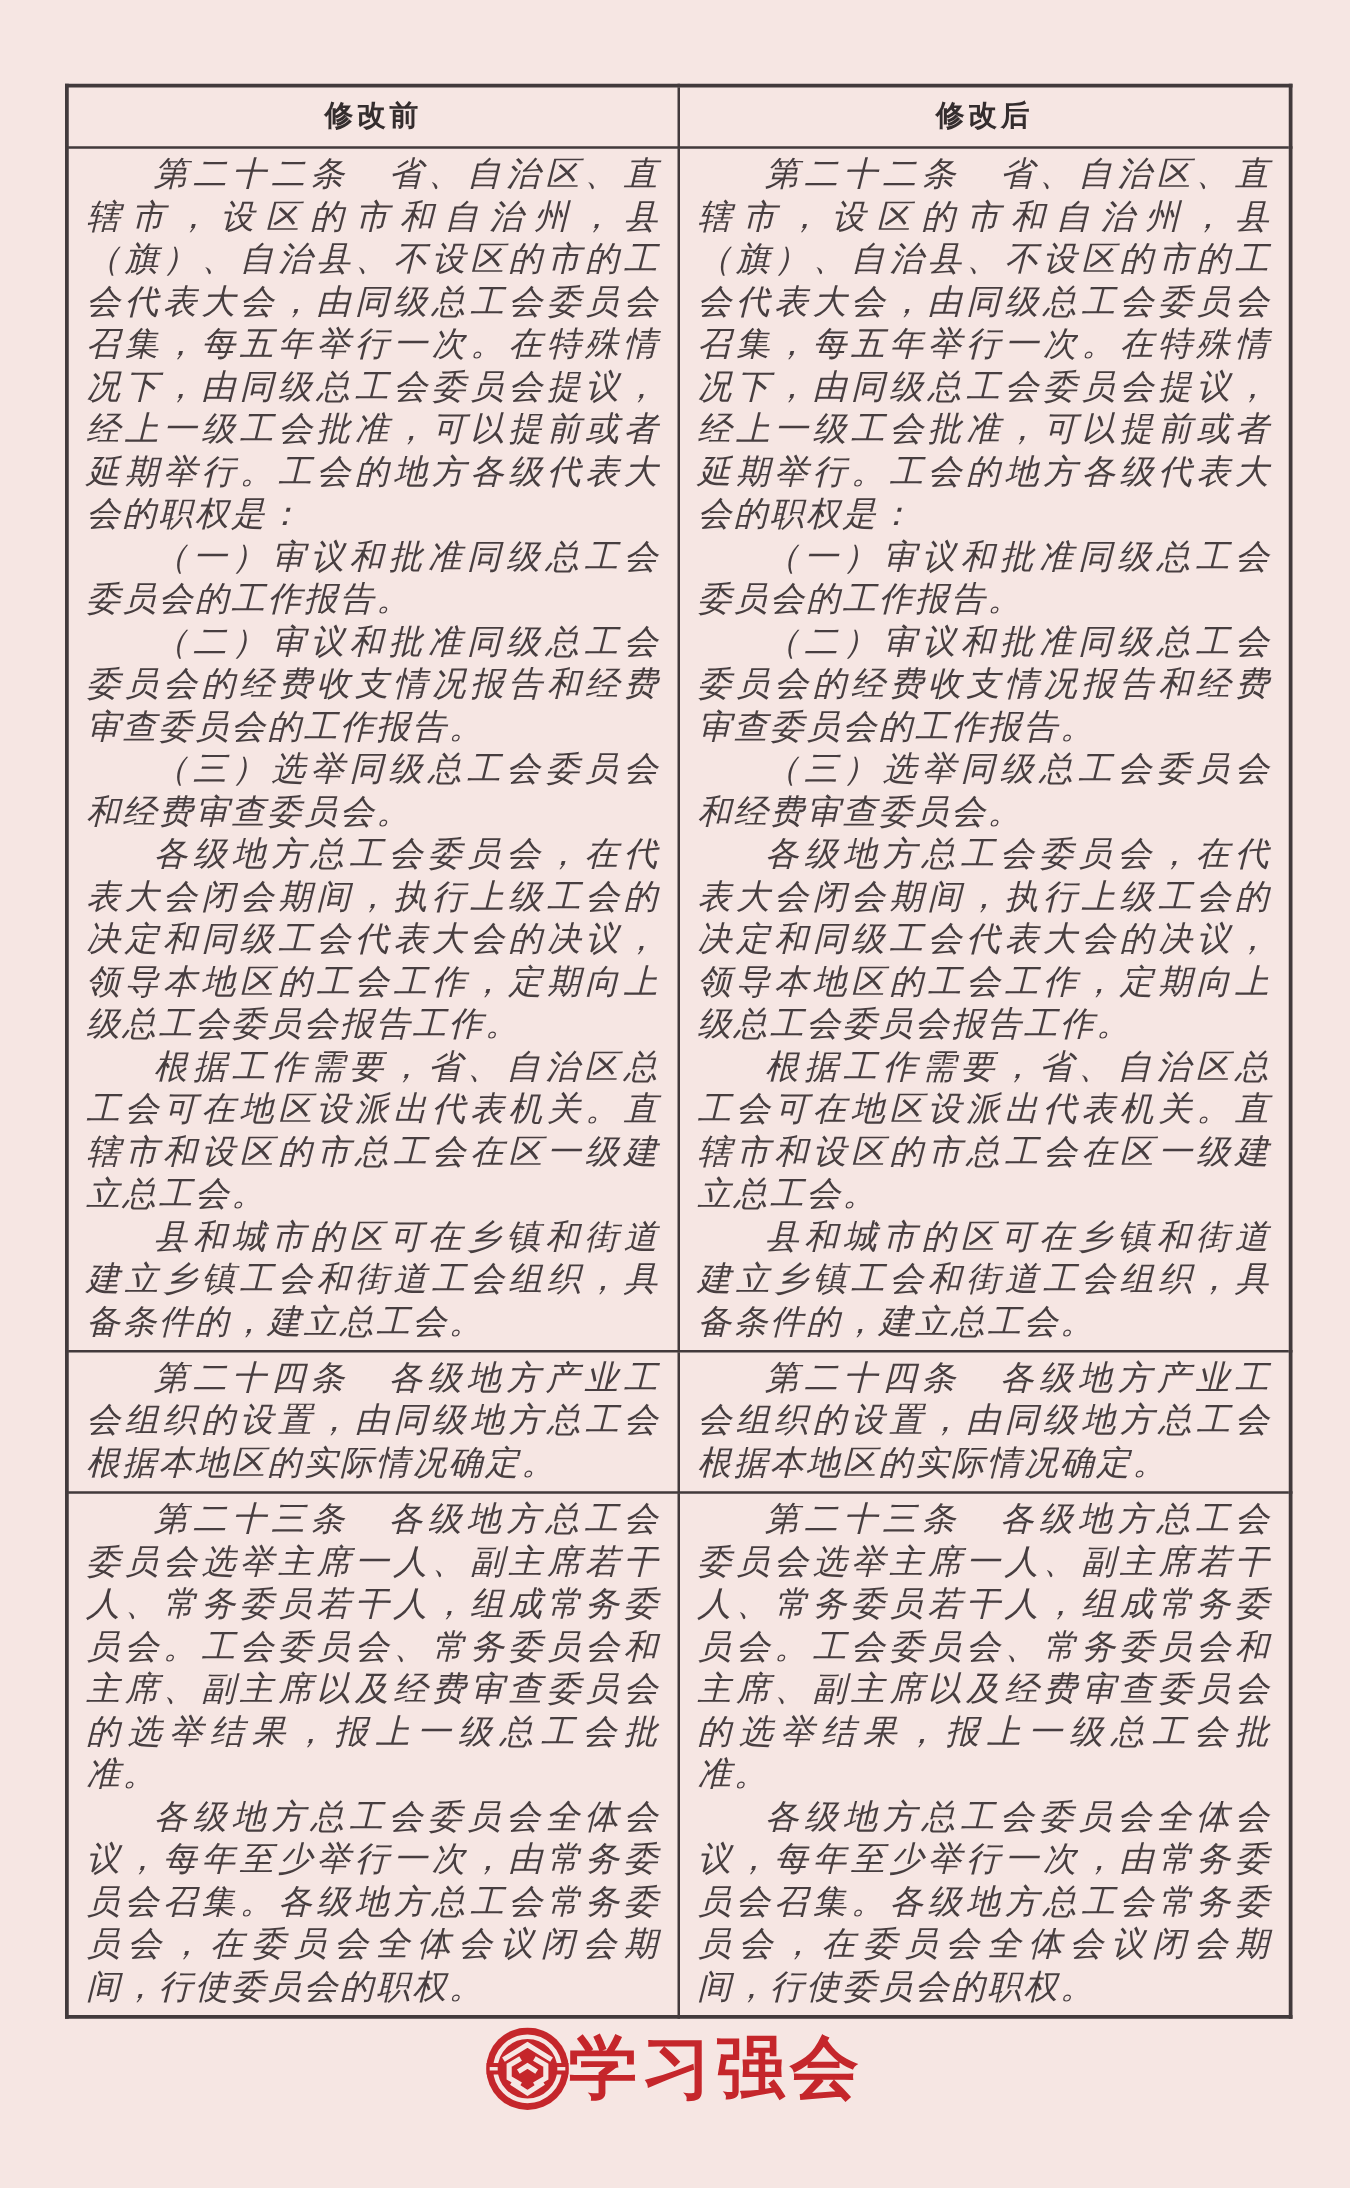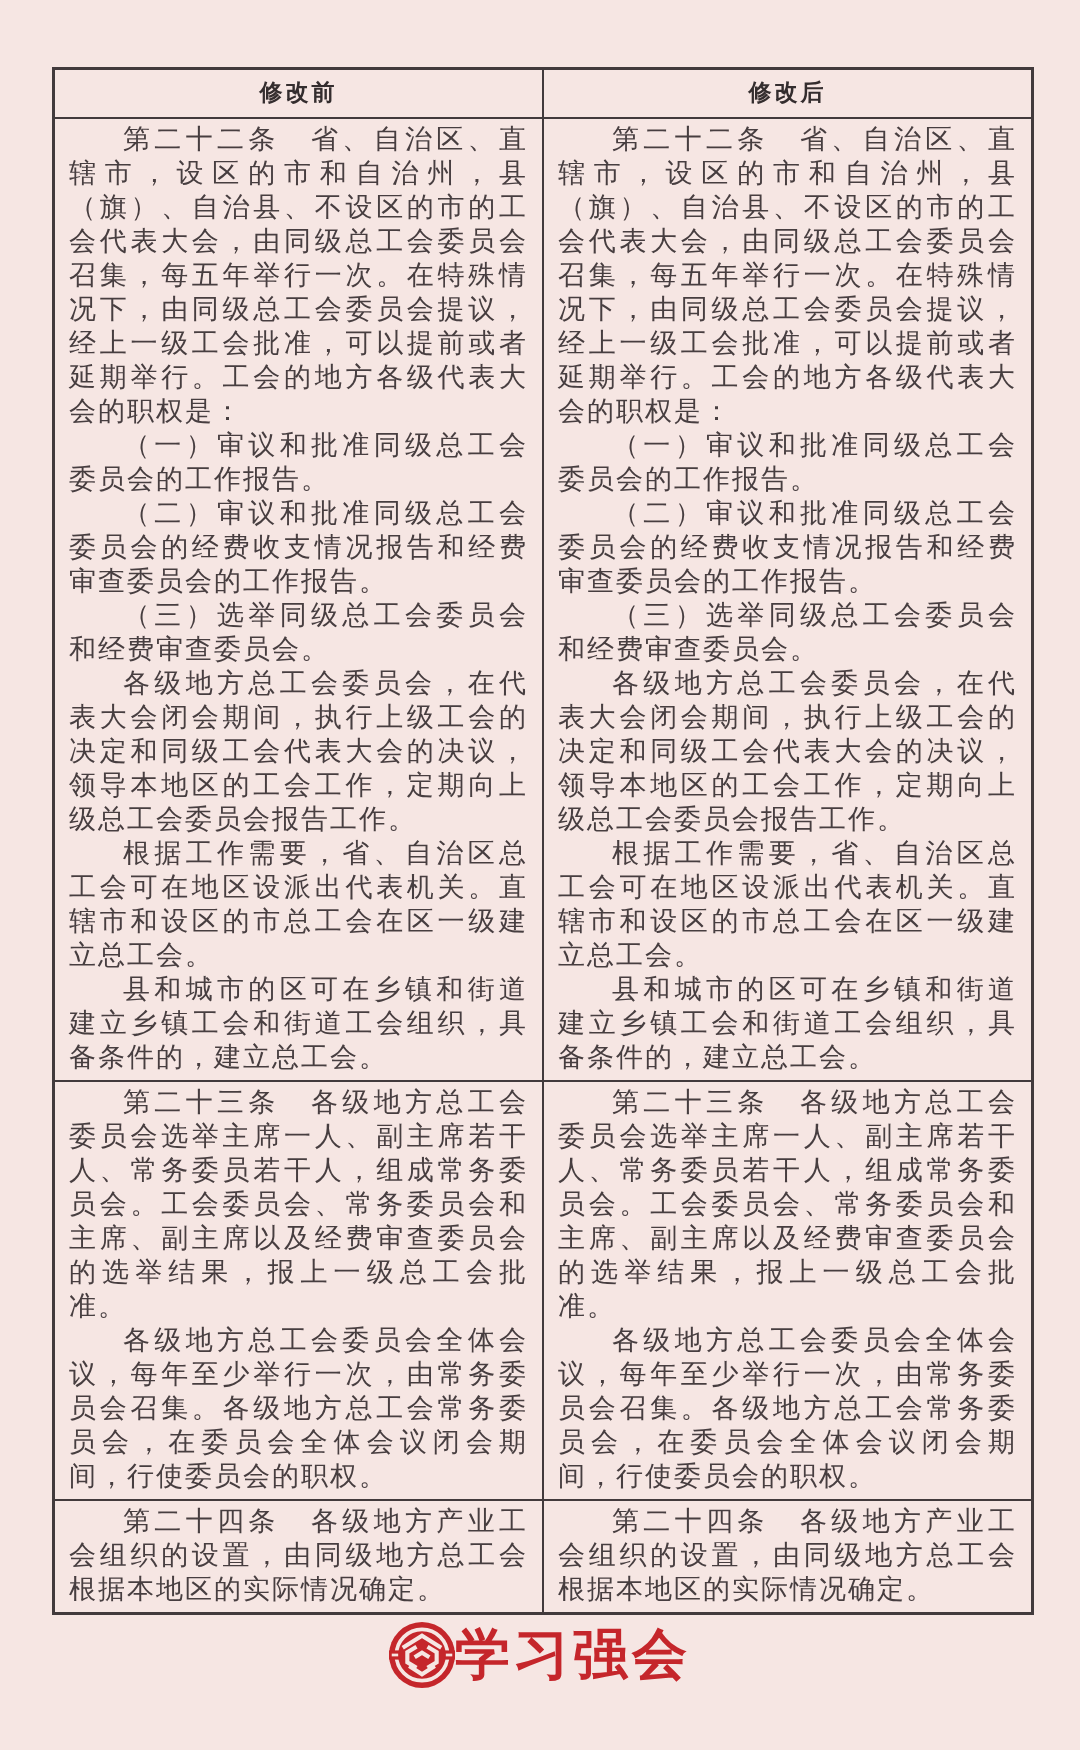--- a/index.html
+++ b/index.html
@@ -34,20 +34,21 @@
     font-weight: bold;
     font-size: 23px;
     letter-spacing: 3px;
     color: #342d2e;
     padding: 7px 0 9px 0;
     text-align: center;
   }
   td.cell {
     vertical-align: top;
     padding: 3px 14px 6px 14px;
+    font-style: italic;
   }
   td.cell p {
     margin: 0;
     text-indent: 2em;
     font-size: 27px;
     line-height: 34px;
     letter-spacing: 2px;
     color: var(--text, #473e40);
     text-align: justify;
     text-justify: inter-character;
@@ -107,34 +108,34 @@
           <p>（一）审议和批准同级总工会委员会的工作报告。</p>
           <p>（二）审议和批准同级总工会委员会的经费收支情况报告和经费审查委员会的工作报告。</p>
           <p>（三）选举同级总工会委员会和经费审查委员会。</p>
           <p>各级地方总工会委员会，在代表大会闭会期间，执行上级工会的决定和同级工会代表大会的决议，领导本地区的工会工作，定期向上级总工会委员会报告工作。</p>
           <p>根据工作需要，省、自治区总工会可在地区设派出代表机关。直辖市和设区的市总工会在区一级建立总工会。</p>
           <p>县和城市的区可在乡镇和街道建立乡镇工会和街道工会组织，具备条件的，建立总工会。</p>
         </td>
       </tr>
       <tr>
         <td class="cell">
+          <p>第二十四条　各级地方产业工会组织的设置，由同级地方总工会根据本地区的实际情况确定。</p>
+        </td>
+        <td class="cell">
+          <p>第二十四条　各级地方产业工会组织的设置，由同级地方总工会根据本地区的实际情况确定。</p>
+        </td>
+      </tr>
+      <tr>
+        <td class="cell">
           <p>第二十三条　各级地方总工会委员会选举主席一人、副主席若干人、常务委员若干人，组成常务委员会。工会委员会、常务委员会和主席、副主席以及经费审查委员会的选举结果，报上一级总工会批准。</p>
           <p>各级地方总工会委员会全体会议，每年至少举行一次，由常务委员会召集。各级地方总工会常务委员会，在委员会全体会议闭会期间，行使委员会的职权。</p>
         </td>
         <td class="cell">
           <p>第二十三条　各级地方总工会委员会选举主席一人、副主席若干人、常务委员若干人，组成常务委员会。工会委员会、常务委员会和主席、副主席以及经费审查委员会的选举结果，报上一级总工会批准。</p>
           <p>各级地方总工会委员会全体会议，每年至少举行一次，由常务委员会召集。各级地方总工会常务委员会，在委员会全体会议闭会期间，行使委员会的职权。</p>
-        </td>
-      </tr>
-      <tr>
-        <td class="cell">
-          <p>第二十四条　各级地方产业工会组织的设置，由同级地方总工会根据本地区的实际情况确定。</p>
-        </td>
-        <td class="cell">
-          <p>第二十四条　各级地方产业工会组织的设置，由同级地方总工会根据本地区的实际情况确定。</p>
         </td>
       </tr>
     </tbody>
   </table>
 </div>
 
 <div class="footer">
   <svg class="emblem" viewBox="0 0 72 72" xmlns="http://www.w3.org/2000/svg" aria-hidden="true">
     <circle cx="36" cy="36" r="36" fill="var(--brand-red, #c5262b)"></circle>
     <circle cx="36" cy="36" r="28" fill="none" stroke="var(--background, #f6e6e3)" stroke-width="4"></circle>

